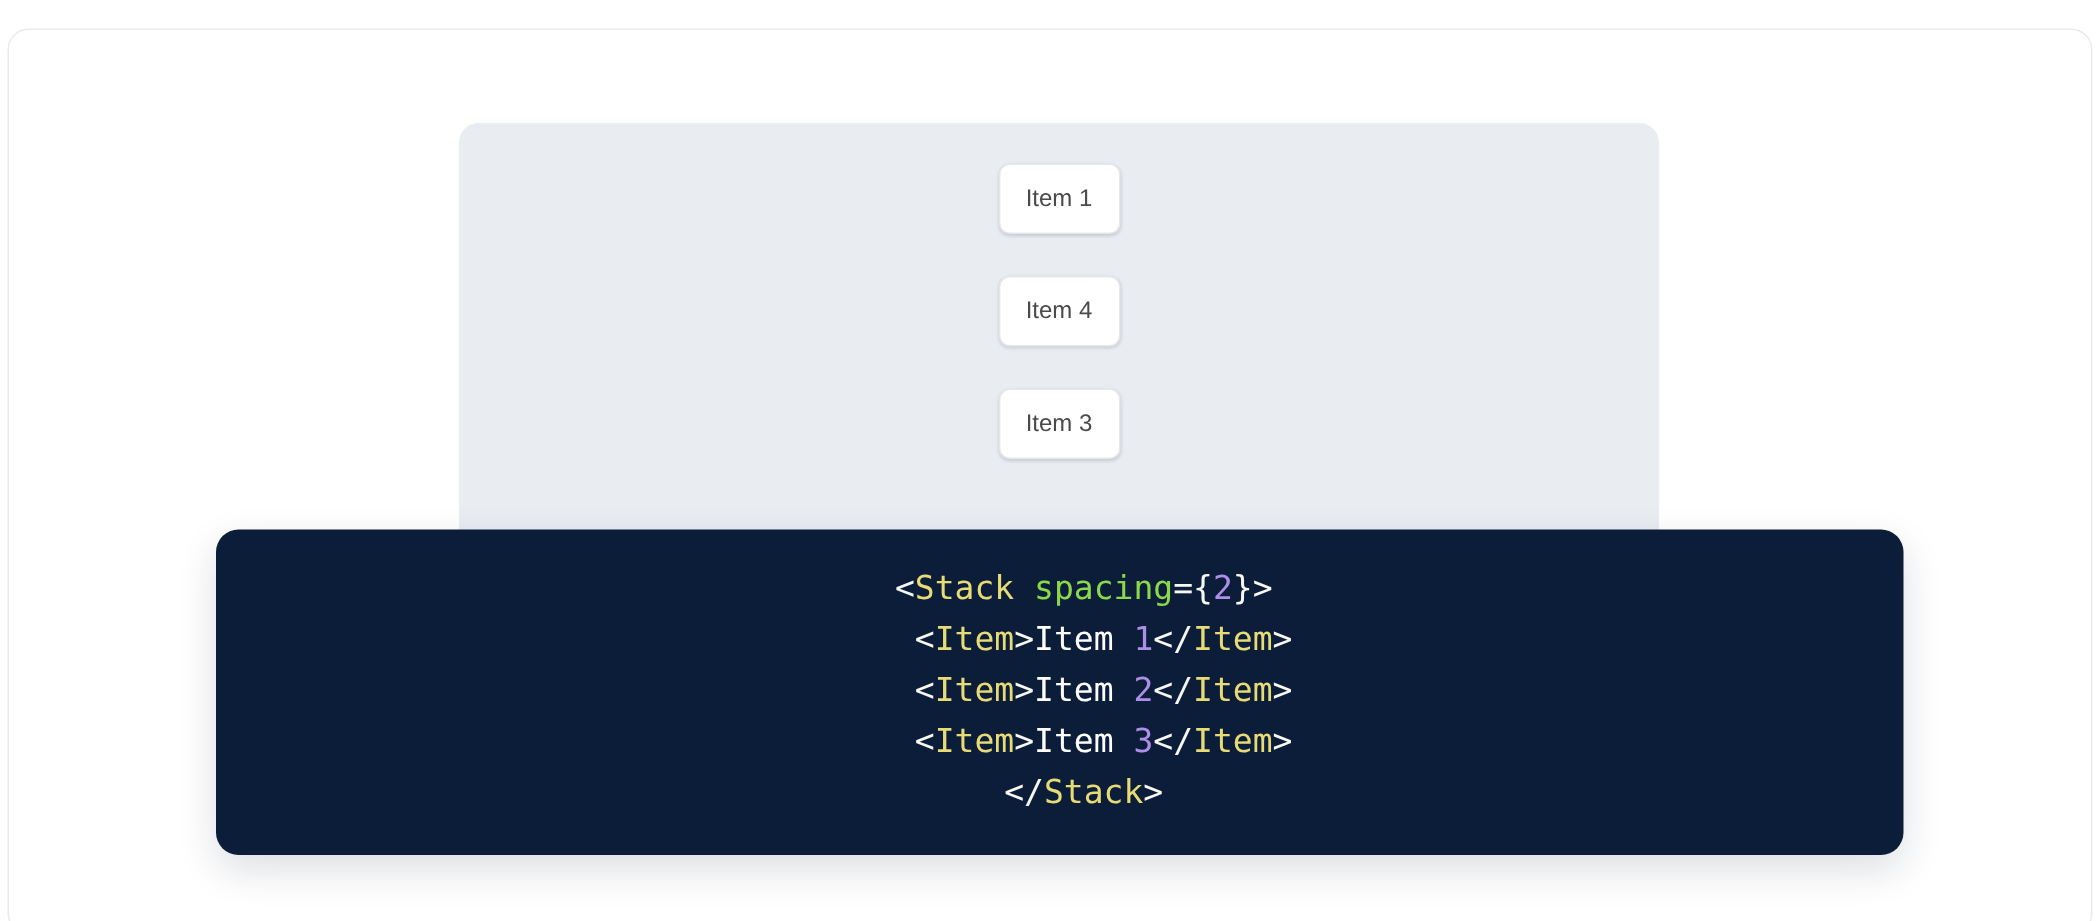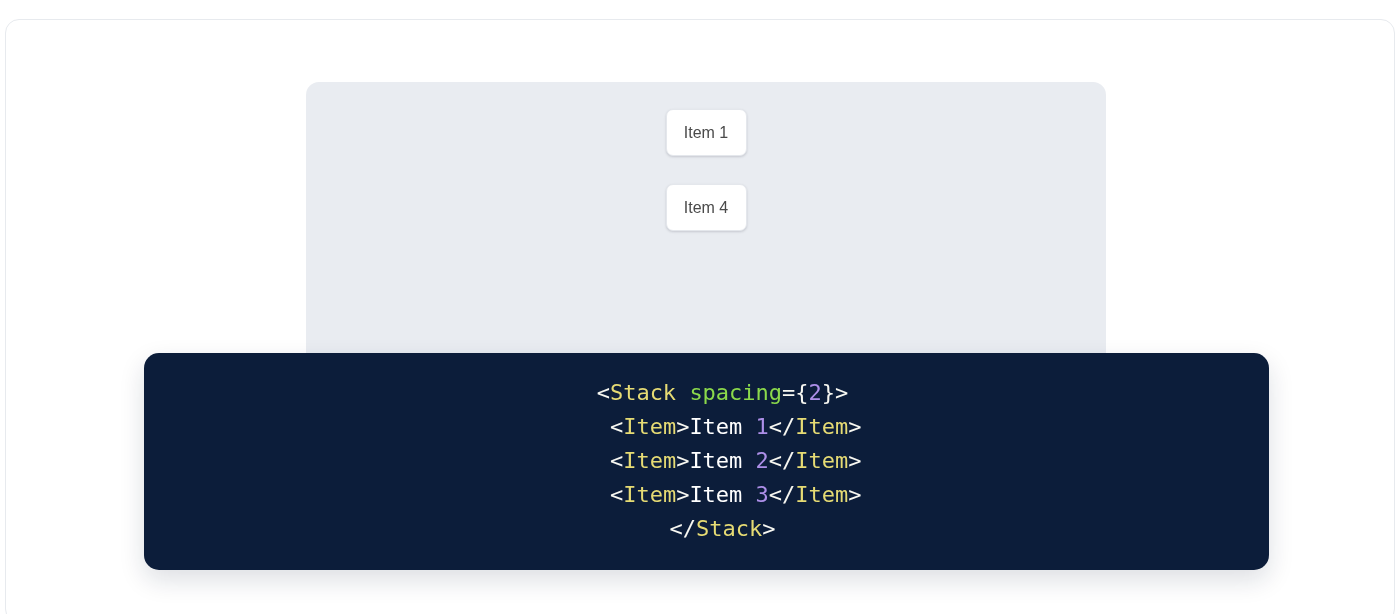--- a/index.html
+++ b/index.html
@@ -110,20 +110,23 @@
   <div class="page-card">
 
     <div class="preview-panel">
       <div class="stack" id="stack-container">
           <div class="stack-item">
             <span>Item 1</span>
           </div>
           <div class="stack-item">
             <span>Item 4</span>
           </div>
+          <div class="stack-item">
+            <span>Item 3</span>
+          </div>
         </div>
     </div>
 
     <div class="code-block">
       <div class="code-pre" id="code-pre"><div><span class="tok-punct">&lt;</span><span class="tok-tag">Stack</span><span class="tok-text"> </span><span class="tok-attr">spacing</span><span class="tok-eq">=</span><span class="tok-brace">{</span><span class="tok-num">2</span><span class="tok-brace">}</span><span class="tok-punct">&gt;</span></div><div>  <span class="tok-punct">&lt;</span><span class="tok-tag">Item</span><span class="tok-punct">&gt;</span><span class="tok-text">Item </span><span class="tok-num">1</span><span class="tok-punct">&lt;/</span><span class="tok-tag">Item</span><span class="tok-punct">&gt;</span></div><div>  <span class="tok-punct">&lt;</span><span class="tok-tag">Item</span><span class="tok-punct">&gt;</span><span class="tok-text">Item </span><span class="tok-num">2</span><span class="tok-punct">&lt;/</span><span class="tok-tag">Item</span><span class="tok-punct">&gt;</span></div><div>  <span class="tok-punct">&lt;</span><span class="tok-tag">Item</span><span class="tok-punct">&gt;</span><span class="tok-text">Item </span><span class="tok-num">3</span><span class="tok-punct">&lt;/</span><span class="tok-tag">Item</span><span class="tok-punct">&gt;</span></div><div><span class="tok-punct">&lt;/</span><span class="tok-tag">Stack</span><span class="tok-punct">&gt;</span></div></div>
     </div>
 
   </div>
 </div>
 

